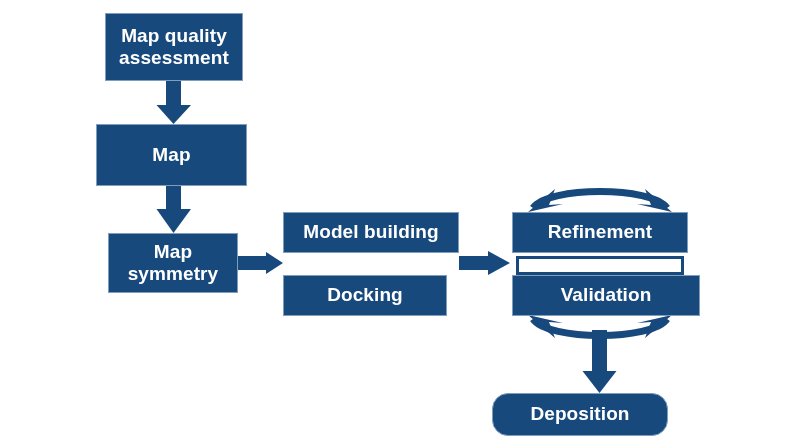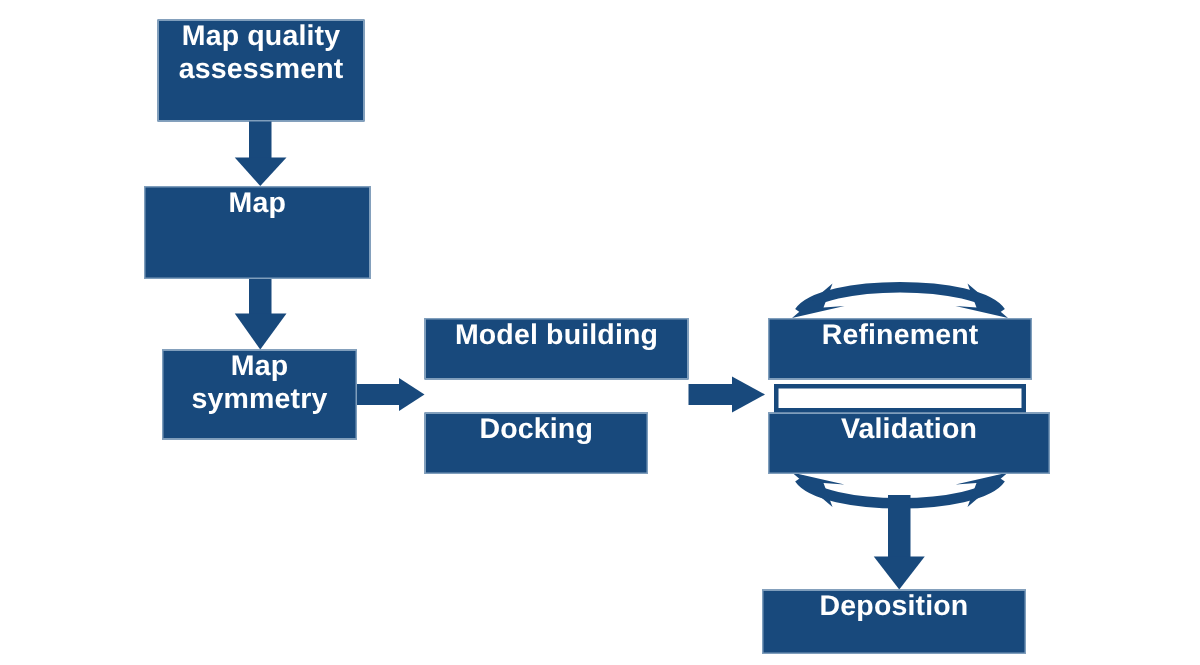--- a/index.html
+++ b/index.html
@@ -20,21 +20,21 @@
     height: 443px;
     background: #ffffff;
   }
 
   
   .box {
     position: absolute;
     background: #18497c;
     color: #ffffff;
     display: flex;
-    align-items: flex-start;
+    align-items: center;
     justify-content: center;
     text-align: center;
     font-size: 19px;
     font-weight: bold;
     line-height: 1.18;
     letter-spacing: 0.1px;
     box-sizing: border-box;
     border: 1px solid #7f9ebc;
     -webkit-font-smoothing: antialiased;
   }
@@ -128,31 +128,31 @@
     <span>
         <span>Map</span>
         <span>symmetry</span>
       </span>
   </div>
 
   <div class="box" style="left:283px; top:212px; width:176px; height:41px;">
     <span>Model building</span>
   </div>
 
-  <div class="box" style="left:283px; top:275px; width:149px; height:41px;">
+  <div class="box" style="left:283px; top:275px; width:164px; height:41px;">
     <span>Docking</span>
   </div>
 
   <div class="box" style="left:512px; top:212px; width:176px; height:41px;">
     <span>Refinement</span>
   </div>
 
   <div class="white-panel" style="left:516px; top:256px; width:168px; height:19px;"></div>
 
   <div class="box" style="left:512px; top:275px; width:188px; height:41px;">
     <span>Validation</span>
   </div>
 
-  <div class="box" style="left:508px; top:393px; width:176px; height:43px;">
+  <div class="box" style="left:492px; top:393px; width:176px; height:43px;border-radius:16px;">
     <span>Deposition</span>
   </div>
 
 </div>
 
 </body></html>

